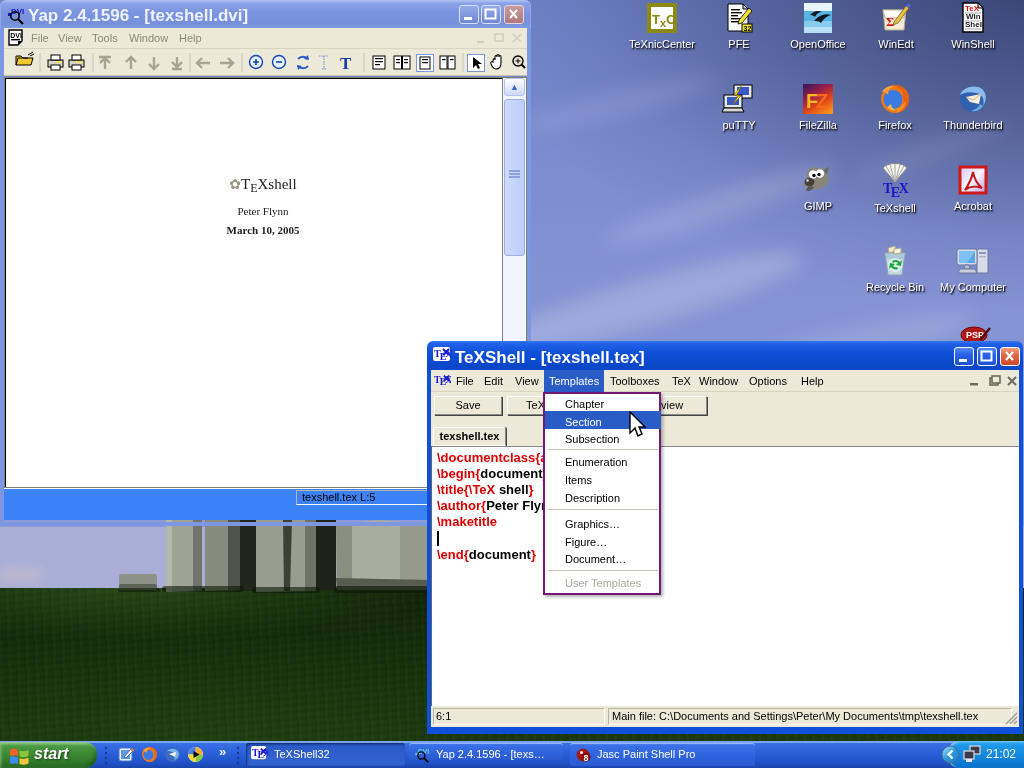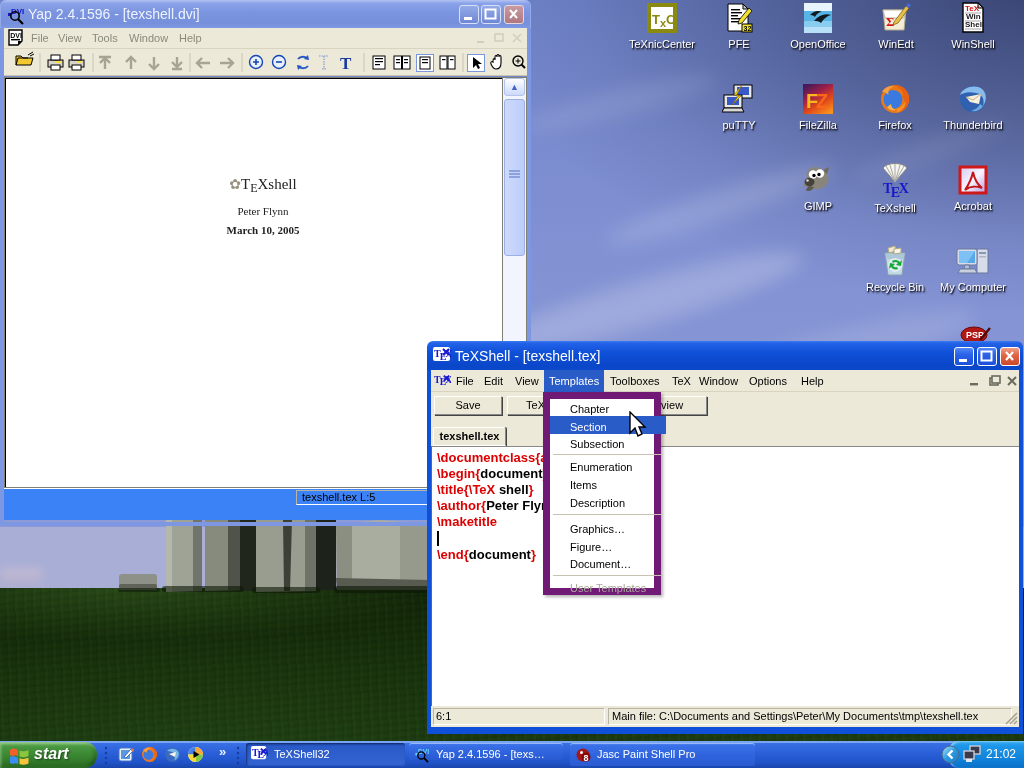--- a/index.html
+++ b/index.html
@@ -30,21 +30,21 @@
 .dicon{position:absolute;width:76px;text-align:center;}
 .dicon svg{display:block;margin:0 auto;}
 .dlabel{display:inline-block;margin-top:2px;font-size:11px;color:#fff;
  text-shadow:1px 1px 1px #1a1a2e, 1px 2px 2px rgba(0,0,0,.7);line-height:12px;}
 
 
 .win{position:absolute;}
 .titlebar{position:absolute;left:0;top:0;right:0;height:28px;border-radius:6px 6px 0 0;}
 .tb-active{background:linear-gradient(#3a7af0 0%,#2262e8 8%,#0f50d8 40%,#0a46c8 88%,#0d49cc 100%);}
 .tb-inactive{background:linear-gradient(#b4c4f2 0%,#8aa2e8 12%,#7b94e0 45%,#7690dc 85%,#8099e2 100%);}
-.tb-text{position:absolute;top:6px;font-size:14px;font-weight:normal;color:#fff;white-space:nowrap;}
+.tb-text{position:absolute;top:6px;font-size:17px;font-weight:bold;color:#fff;white-space:nowrap;}
 .tb-text-in{color:#eef2ff;}
 .winbtn{position:absolute;top:5px;width:20px;height:19px;border-radius:3px;border:1px solid #fff;
  font-size:11px;color:#fff;text-align:center;line-height:17px;}
 .menubar{position:absolute;background:#ece9d8;border-bottom:1px solid #d8d4c0;}
 .menuitem{display:inline-block;font-size:11px;color:#000;}
 .toolbar{position:absolute;background:#ece9d8;}
 </style>
 </head>
 <body>
 <div id="screen">
@@ -504,21 +504,21 @@
     <div class="abs" style="left:4px;top:365px;width:588px;height:21px;background:#ece9d8;">
       <div class="abs" style="left:2px;top:2px;width:172px;height:17px;border:1px solid;border-color:#b8b4a4 #fff #fff #b8b4a4;"></div>
       <div class="abs" style="left:5px;top:4px;font-size:11px;">6:1</div>
       <div class="abs" style="left:177px;top:2px;width:404px;height:17px;border:1px solid;border-color:#b8b4a4 #fff #fff #b8b4a4;"></div>
       <div class="abs" style="left:181px;top:4px;font-size:11px;">Main file: C:\Documents and Settings\Peter\My Documents\tmp\texshell.tex</div>
       <svg class="abs" style="left:574px;top:6px;" width="13" height="13">
           <path d="M12 1 L1 12 M12 5 L5 12 M12 9 L9 12" stroke="#a8a494" stroke-width="1.6"></path>
         </svg>
     </div>
 
-    <div class="abs" style="left:116px;top:51px;width:118px;height:203px;background:#fff;border:7px solid #701a75;box-shadow:2px 2px 3px rgba(0,0,0,.3);font-size:11px;color:#000;">
+    <div class="abs" style="left:116px;top:51px;width:118px;height:203px;background:#fff;border:2px solid #701a75;box-shadow:2px 2px 3px rgba(0,0,0,.3);font-size:11px;color:#000;">
       <div class="abs" style="left:20px;top:4px;">Chapter</div>
       <div class="abs" style="left:0px;top:17px;width:116px;height:18px;background:#2a5cc8;"></div>
       <div class="abs" style="left:20px;top:22px;color:#fff;">Section</div>
       <div class="abs" style="left:20px;top:39px;">Subsection</div>
       <div class="abs" style="left:3px;top:55px;width:110px;height:1px;background:#c8c4b4;"></div>
       <div class="abs" style="left:20px;top:62px;">Enumeration</div>
       <div class="abs" style="left:20px;top:80px;">Items</div>
       <div class="abs" style="left:20px;top:98px;">Description</div>
       <div class="abs" style="left:3px;top:115px;width:110px;height:1px;background:#c8c4b4;"></div>
       <div class="abs" style="left:20px;top:124px;">Graphics…</div>

